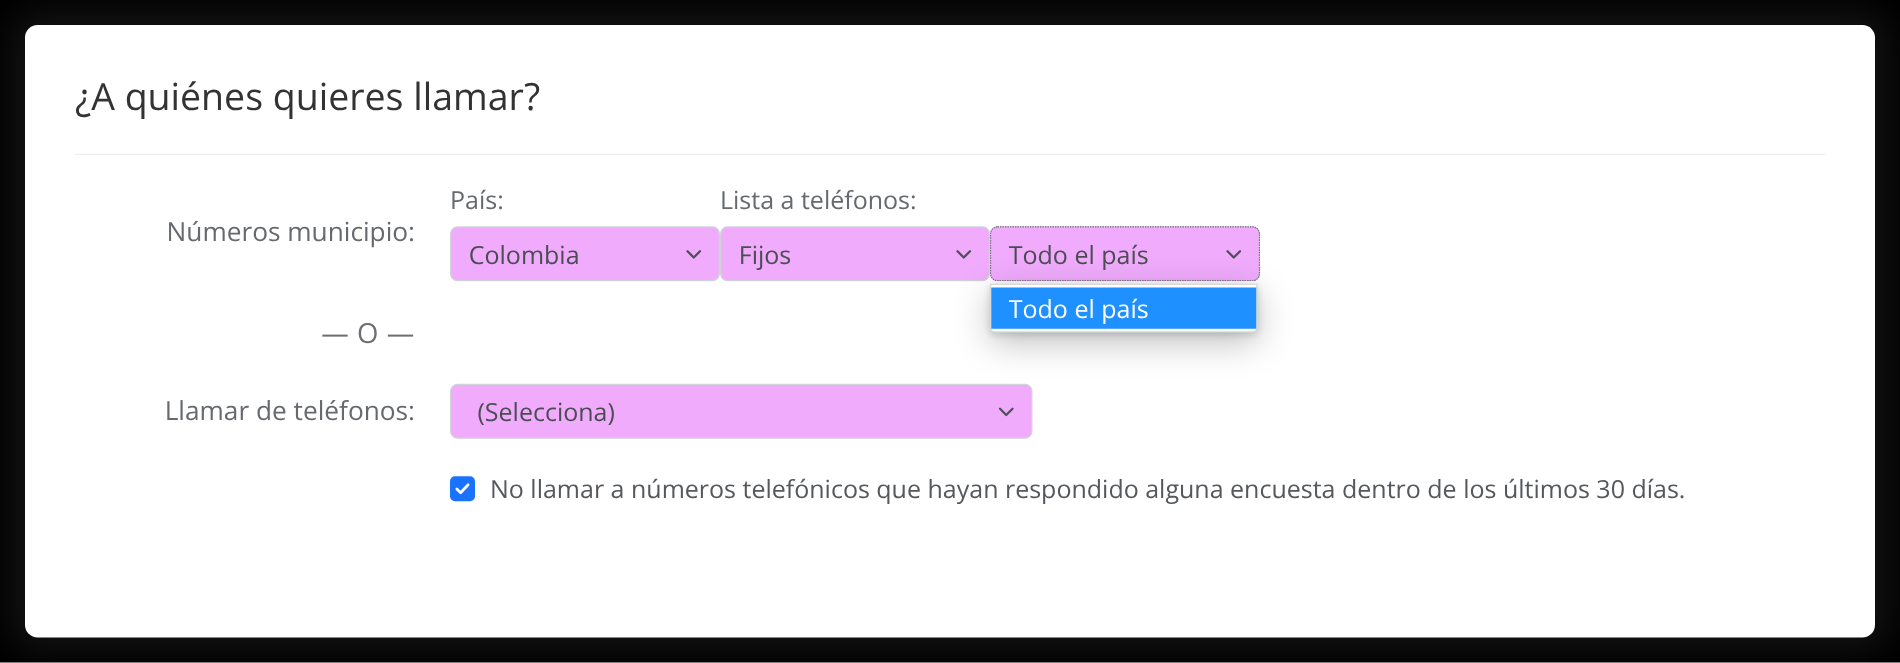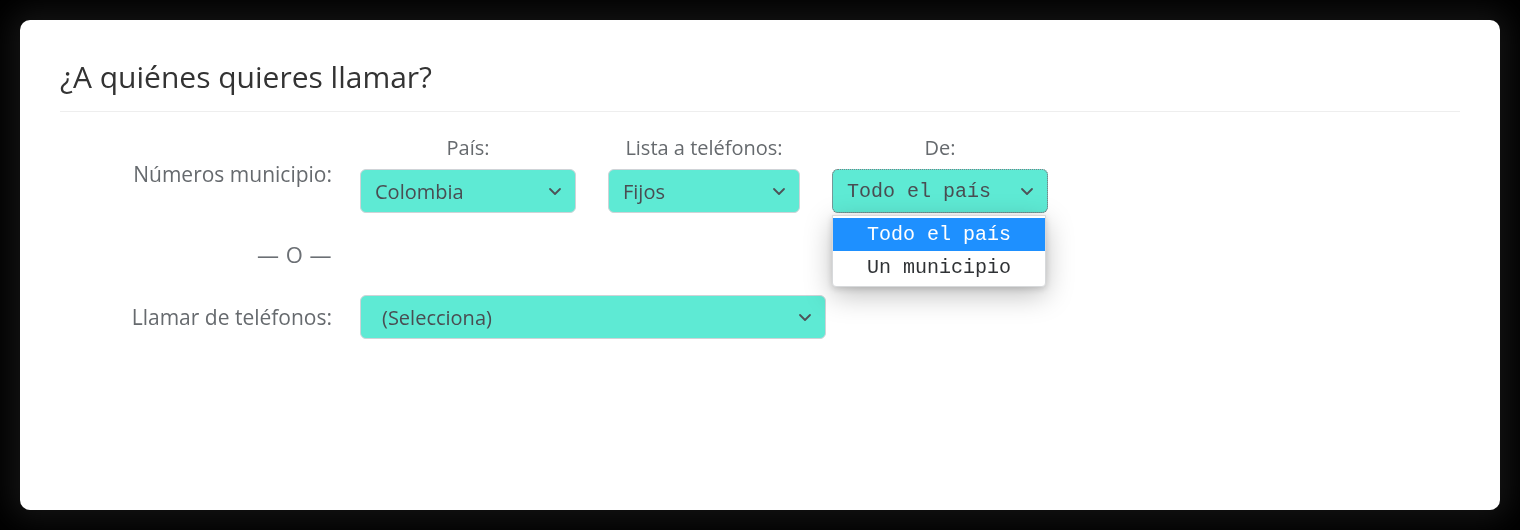--- a/index.html
+++ b/index.html
@@ -20,21 +20,21 @@
     bottom: 20px;
     background: #fff;
     border-radius: 10px;
     box-shadow: 0 0 30px 10px rgba(255,255,255,0.08);
     padding: 36px 40px 28px 40px;
   }
   .heading {
     font-size: 30px;
     font-weight: 400;
     color: #333;
-    margin: 0 0 14px 0;
+    margin: 0 0 26px 0;
   }
   .hr {
     height: 1px;
     background: #eee;
     margin: 0 0 22px 0;
   }
   .form-area {
     position: relative;
   }
   .row {
@@ -47,38 +47,36 @@
     padding-right: 28px;
     display: flex;
     justify-content: flex-end;
     align-items: center;
     font-size: 21px;
     color: #666a6e;
   }
   .fields-col {
     flex: 1;
     display: flex;
-    gap: 32px;
     align-items: flex-end;
-    text-align: center;
   }
   .field-group {
     display: flex;
     flex-direction: column;
     gap: 8px;
   }
   .field-label {
     font-size: 20px;
     color: #666a6e;
   }
   .select {
     height: 44px;
     border: 1px solid #cfd3d7;
     border-radius: 6px;
-    background: #5eead4;
+    background: #f0abfc;
     padding: 0 38px 0 14px;
     font-size: 20px;
     color: #4a4d52;
     display: inline-flex;
     align-items: center;
     position: relative;
     cursor: pointer;
     user-select: none;
   }
   .select.focused {
@@ -88,21 +86,21 @@
   }
   .select .chev {
     position: absolute;
     right: 12px;
     top: 50%;
     transform: translateY(-50%);
     pointer-events: none;
   }
   .chev svg { display: block; }
   .w-pais   { width: 216px; }
-  .w-phone  { width: 192px; }
+  .w-phone  { width: 216px; }
   .w-de     { width: 216px; }
   .w-lista  { width: 466px; padding-left: 21px; }
   .row-main  { margin-top: 0; align-items: center; }
   .row-main .left-col { align-self: center; }
   .or-row {
     margin: 26px 0 26px 0;
   }
   .or-text {
     font-size: 22px;
     color: #6b6f74;
@@ -150,21 +148,20 @@
     color: #2f3235;
     cursor: pointer;
     line-height: 1.35;
   }
   .dropdown .opt.hl {
     background: #1e90ff;
     color: #fff;
   }
   .de-wrap {
     position: relative;
-    font-family: Liberation Mono, monospace;
   }
 </style>
 </head>
 <body>
 
 <div class="card">
 
   <h1 class="heading">¿A quiénes quieres llamar?</h1>
   <div class="hr"></div>
 
@@ -192,33 +189,31 @@
             <span>Fijos</span>
             <span class="chev">
               <svg width="16" height="16" viewBox="0 0 16 16">
                   <path d="M3 6l5 5 5-5" fill="none" stroke="#4e5257" stroke-width="1.8" stroke-linecap="round" stroke-linejoin="round"></path>
                 </svg>
             </span>
           </div>
         </div>
 
         <div class="field-group">
-          <div class="field-label">De:</div>
           <div class="de-wrap">
             <div class="select w-de focused">
               <span>Todo el país</span>
               <span class="chev">
                 <svg width="16" height="16" viewBox="0 0 16 16">
                     <path d="M3 6l5 5 5-5" fill="none" stroke="#4e5257" stroke-width="1.8" stroke-linecap="round" stroke-linejoin="round"></path>
                   </svg>
               </span>
             </div>
             <div class="dropdown">
               <div class="opt hl">Todo el país</div>
-              <div class="opt">Un municipio</div>
             </div>
           </div>
         </div>
 
       </div>
     </div>
 
     <div class="row or-row">
       <div class="left-col">
         <span class="or-text">— O —</span>
@@ -233,15 +228,28 @@
           <span>(Selecciona)</span>
           <span class="chev">
             <svg width="16" height="16" viewBox="0 0 16 16">
                 <path d="M3 6l5 5 5-5" fill="none" stroke="#4e5257" stroke-width="1.8" stroke-linecap="round" stroke-linejoin="round"></path>
               </svg>
           </span>
         </div>
       </div>
     </div>
 
+    <div class="row checkbox-row">
+      <div class="left-col"></div>
+      <div class="fields-col">
+        <label class="cb-wrap">
+          <span class="cb">
+            <svg width="14" height="14" viewBox="0 0 14 14">
+              <path d="M2.5 7.2l3 3 6-6.4" fill="none" stroke="#fff" stroke-width="2.2" stroke-linecap="round" stroke-linejoin="round"></path>
+            </svg>
+          </span>
+          <span>No llamar a números telefónicos que hayan respondido alguna encuesta dentro de los últimos 30 días.</span>
+        </label>
+      </div>
+    </div>
 
   </div>
 </div>
 
 </body></html>

